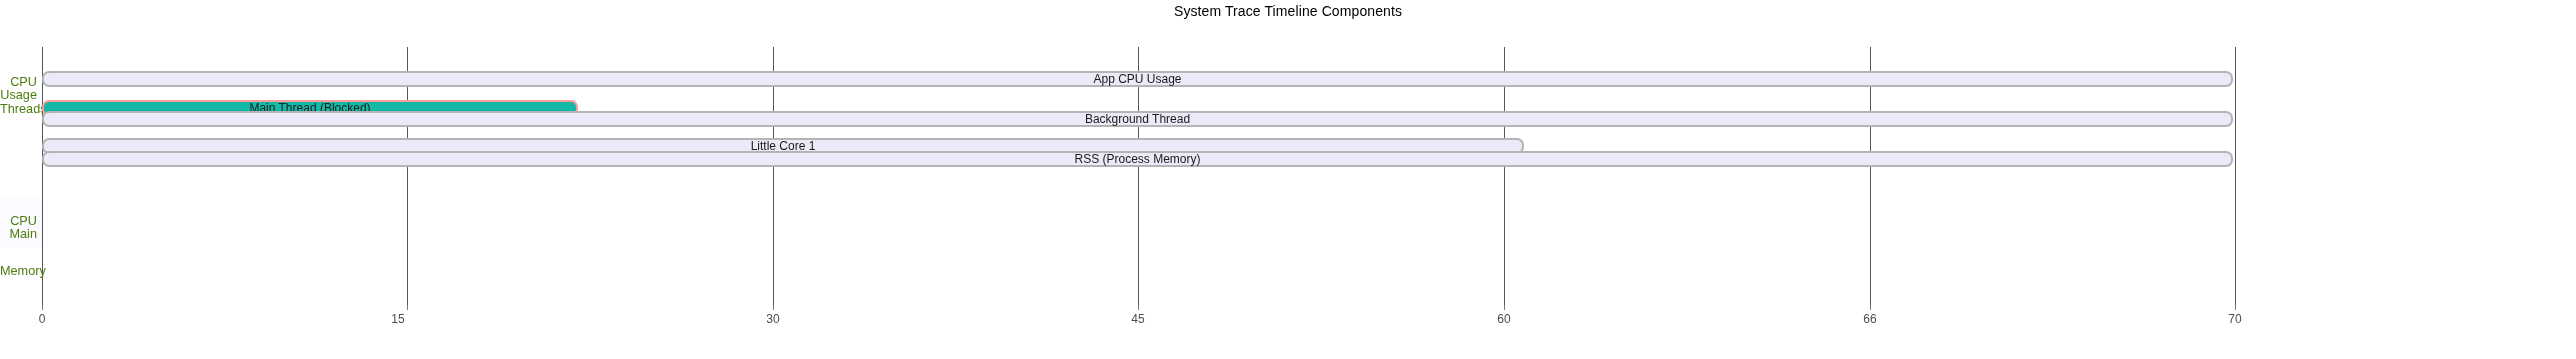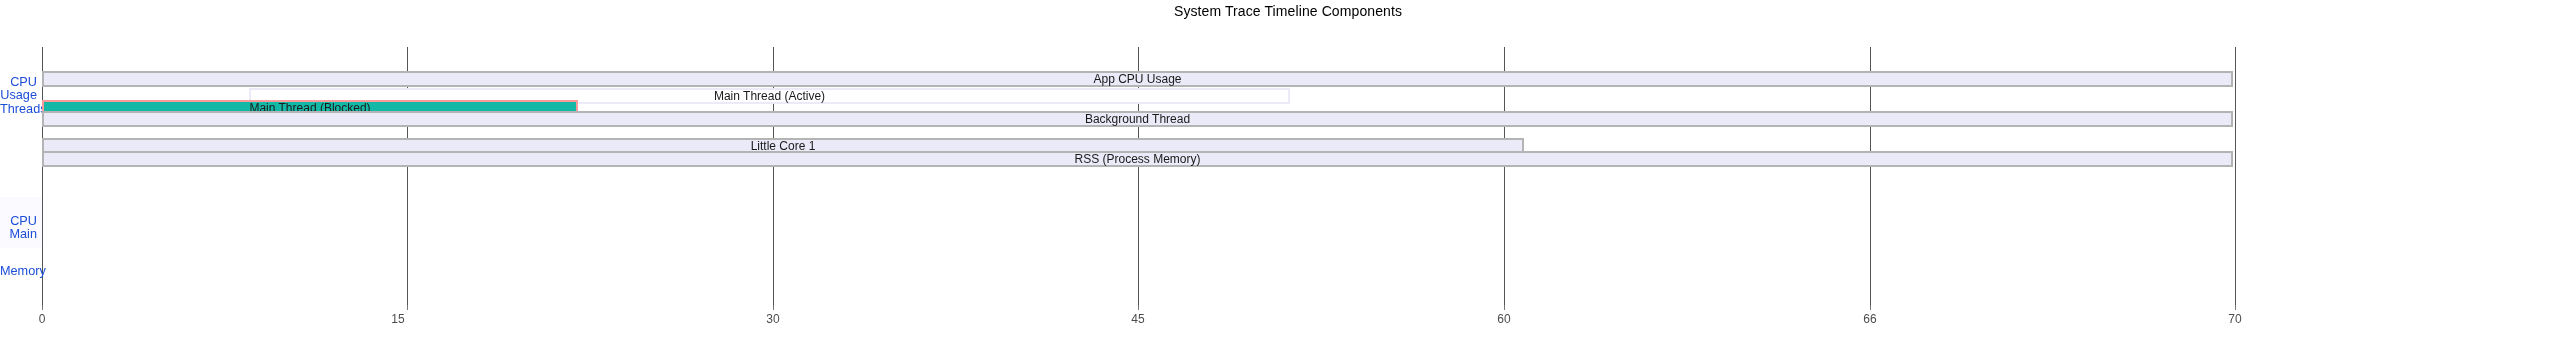--- a/index.html
+++ b/index.html
@@ -25,26 +25,26 @@
   .group-band.cores{top:197px;height:51px;}
 
   
   .gridline{
     position:absolute;top:47px;height:258px;width:0.7px;background:#555555;
   }
 
   
   .rowlabel{
     position:absolute;left:0;width:37px;text-align:right;
-    font-size:12.7px;color:#1d4ed8;line-height:1;
+    font-size:12.7px;color:#4d7c0f;line-height:1;
   }
 
   
   .bar{
-    position:absolute;height:16px;border-radius:0;
+    position:absolute;height:16px;border-radius:7px;
     box-sizing:border-box;
     display:flex;align-items:center;justify-content:center;
   }
   .bar .bl{
     font-size:12px;color:#1a1a1a;white-space:nowrap;line-height:1;
   }
   .bar.std{
     background:#eaeaf8;border:2px solid #b4b4b4;
   }
   .bar.active{
@@ -88,23 +88,20 @@
       <div class="rowlabel" style="top: 76px;">CPU Usage</div>
       <div class="rowlabel" style="top: 103px;">Threads</div>
       <div class="rowlabel" style="top: 215px;">CPU Main</div>
       <div class="rowlabel" style="top: 265px;">Memory</div>
     </div>
 
   <div class="plot" id="plot">
       <div class="bar std" style="left: 0px; width: 2191px; top: 24px;">
         <span class="bl">App CPU Usage</span>
       </div>
-      <div class="bar active" style="left: 207px; width: 1041px; top: 41px;">
-        <span class="bl">Main Thread (Active)</span>
-      </div>
       <div class="bar blocked" style="left: 0px; width: 536px; top: 53px;">
         <span class="bl">Main Thread (Blocked)</span>
       </div>
       <div class="bar std" style="left: 0px; width: 2191px; top: 64px;">
         <span class="bl">Background Thread</span>
       </div>
       <div class="bar std" style="left: 0px; width: 1482px; top: 91px;">
         <span class="bl">Little Core 1</span>
       </div>
       <div class="bar std" style="left: 0px; width: 2191px; top: 104px;">

